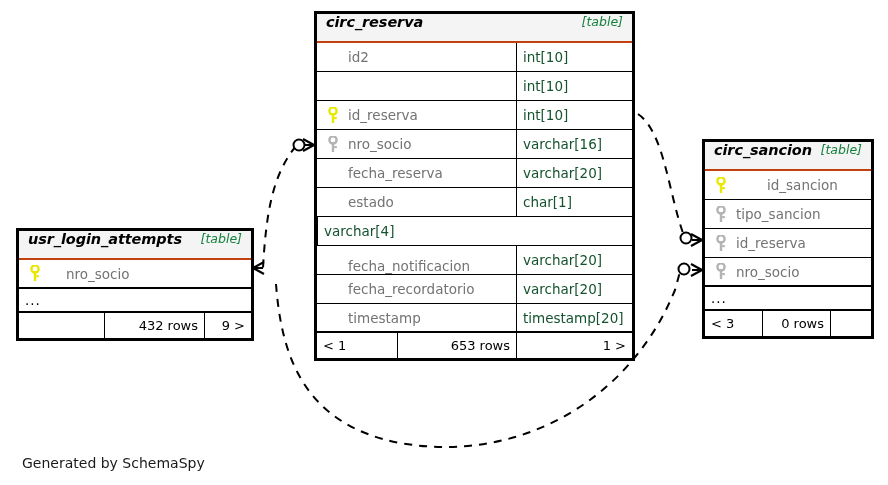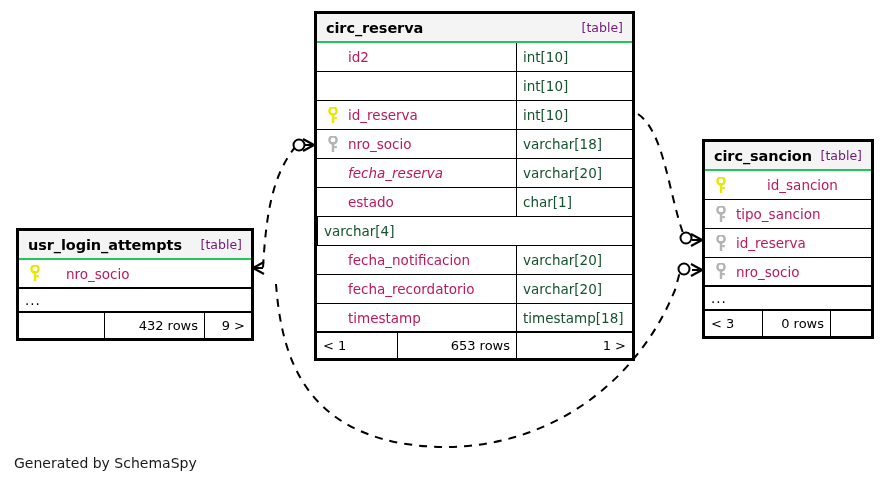--- a/index.html
+++ b/index.html
@@ -25,56 +25,56 @@
   }
   .table-box {
     position: absolute;
     z-index: 2;
     background: #ffffff;
     border: 3px solid #000000;
     box-sizing: border-box;
   }
   .tbl-header {
     background: #f4f4f4;
-    border-bottom: 2px solid #22c55e;
-    box-sizing: border-box;
-    display: flex;
-    align-items: center;
+    border-bottom: 2px solid #c2410c;
+    box-sizing: border-box;
+    display: flex;
     justify-content: space-between;
     padding: 0 9px;
     height: 29px;
+    font-style: italic;
   }
   .tbl-name {
     font-weight: bold;
     font-size: 14.5px;
     color: #000000;
     letter-spacing: -0.1px;
     white-space: nowrap;
   }
   .tbl-tag {
     font-size: 12.5px;
-    color: #701a75;
+    color: #15803d;
     white-space: nowrap;
     margin-left: 4px;
   }
   .tbl-row {
     display: flex;
     height: 29px;
     border-bottom: 1.5px solid #000000;
     box-sizing: border-box;
   }
   .tbl-row.last-col-row { border-bottom: 2px solid #000000; }
   .col-name {
     flex: 0 0 auto;
     display: flex;
     align-items: center;
     box-sizing: border-box;
     padding-left: 7px;
     font-size: 13.5px;
-    color: #be185d;
+    color: #737373;
     overflow: hidden;
     white-space: nowrap;
   }
   .col-type {
     flex: 1 1 auto;
     display: flex;
     align-items: center;
     box-sizing: border-box;
     border-left: 1.5px solid #000000;
     padding-left: 6px;
@@ -188,65 +188,65 @@
       <div class="col-name" style="width:199px;">
         <span class="keyslot">
           <svg width="10" height="17" viewBox="0 0 10 17">
               <circle cx="5" cy="4" r="3.6" fill="none" stroke="#b4b4b4" stroke-width="2.4"></circle>
               <rect x="3.8" y="6" width="2.4" height="10" fill="#b4b4b4"></rect>
               <rect x="6.2" y="10" width="2.6" height="2.2" fill="#b4b4b4"></rect>
             </svg>
         </span>
         <span class="col-label">nro_socio</span>
       </div>
-      <div class="col-type">varchar[18]</div>
-    </div>
-
-    <div class="tbl-row">
-      <div class="col-name" style="width:199px;font-style:italic;">
+      <div class="col-type">varchar[16]</div>
+    </div>
+
+    <div class="tbl-row">
+      <div class="col-name" style="width:199px;">
         <span class="keyslot"></span>
         <span class="col-label">fecha_reserva</span>
       </div>
       <div class="col-type">varchar[20]</div>
     </div>
 
     <div class="tbl-row">
       <div class="col-name" style="width:199px;">
         <span class="keyslot"></span>
         <span class="col-label">estado</span>
       </div>
       <div class="col-type">char[1]</div>
     </div>
 
     <div class="tbl-row">
       <div class="col-type">varchar[4]</div>
     </div>
 
     <div class="tbl-row">
-      <div class="col-name" style="width:199px;">
+      <div class="col-name" style="width:199px;align-items:flex-end;">
         <span class="keyslot"></span>
         <span class="col-label">fecha_notificacion</span>
       </div>
       <div class="col-type">varchar[20]</div>
     </div>
 
     <div class="tbl-row">
       <div class="col-name" style="width:199px;align-items:center;">
         <span class="keyslot"></span>
         <span class="col-label">fecha_recordatorio</span>
       </div>
       <div class="col-type">varchar[20]</div>
     </div>
 
     <div class="tbl-row last-col-row">
       <div class="col-name" style="width:199px;">
         <span class="keyslot"></span>
         <span class="col-label">timestamp</span>
       </div>
-      <div class="col-type">timestamp[18]</div>
+      <div class="col-type">timestamp[20]</div>
     </div>
 
     <div class="foot-row">
       <div class="foot-cell align-left" style="width:80px;">&lt; 1</div>
       <div class="foot-cell mid align-right" style="width:119px;">653 rows</div>
       <div class="foot-cell right align-right" style="flex:1;">1 &gt;</div>
     </div>
   </div>
 
   <div class="table-box" style="left:16px; top:228px; width:238px;">
@@ -337,15 +337,15 @@
 
     <div class="ellipsis-row">...</div>
 
     <div class="foot-row">
       <div class="foot-cell align-left" style="width:57px;">&lt; 3</div>
       <div class="foot-cell mid align-right" style="width:68px;">0 rows</div>
       <div class="foot-cell right align-right" style="flex:1;"></div>
     </div>
   </div>
 
-  <div class="caption" style="left:14px; top:455px;">Generated by SchemaSpy</div>
+  <div class="caption" style="left:22px; top:455px;">Generated by SchemaSpy</div>
 
 </div>
 
 </body></html>

